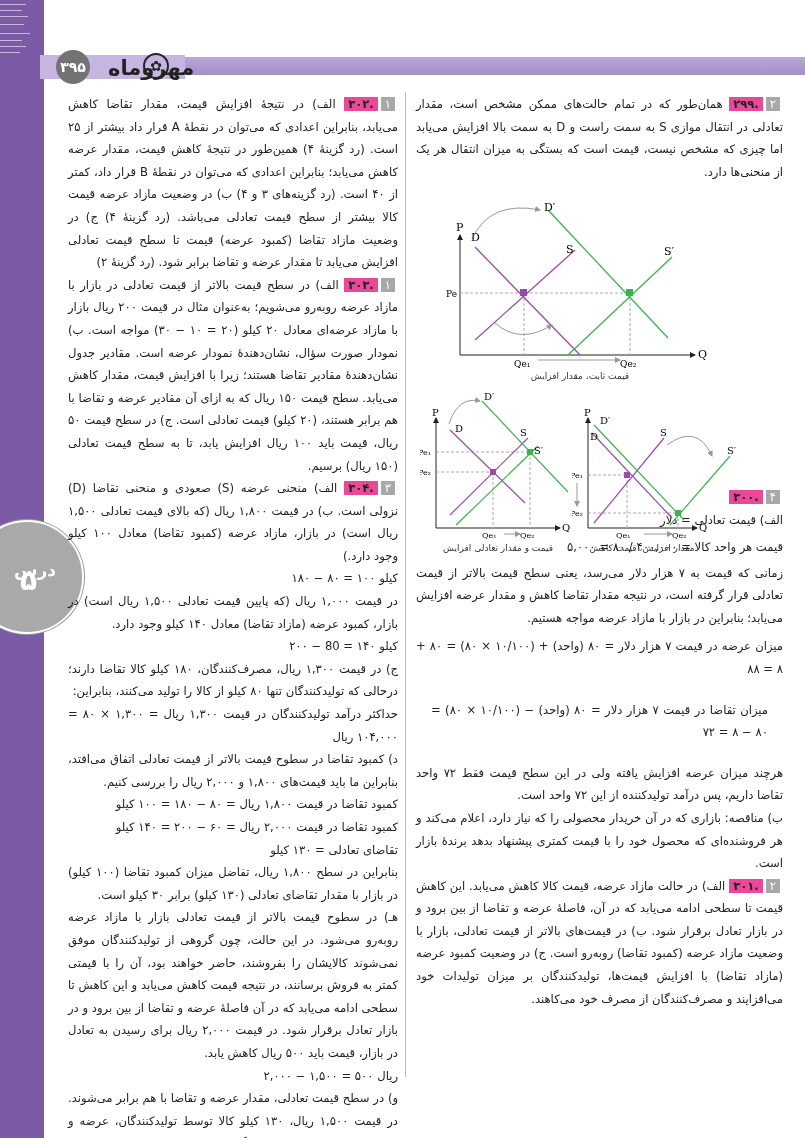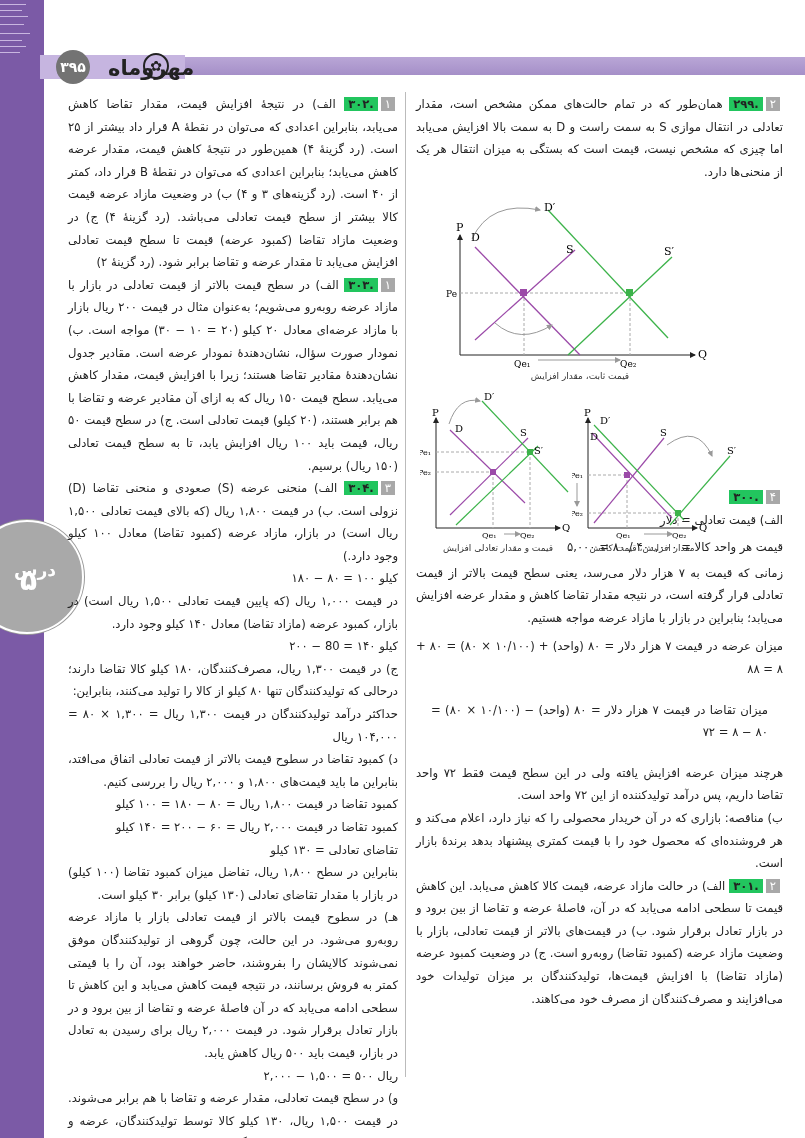--- a/index.html
+++ b/index.html
@@ -11,21 +11,21 @@
   .page-num{position:absolute;left:56px;top:50px;width:34px;height:34px;border-radius:50%;background:#737373;color:#fff;font-size:14px;font-weight:bold;display:flex;align-items:center;justify-content:center;}
   .brand{position:absolute;left:96px;top:56px;font-size:21px;font-weight:bold;color:#222;direction:rtl;margin-left:12px;}
   .brand-icon{position:absolute;left:143px;top:53px;width:26px;height:26px;border-radius:50%;border:2px solid #222;box-sizing:border-box;display:flex;align-items:center;justify-content:center;font-size:14px;}
   .lesson-tab{position:absolute;left:-30px;top:520px;width:110px;height:110px;border-radius:50%;background:#a9a9a9;border:2px solid #fff;box-shadow:0 0 0 1px #999;color:#fff;text-align:center;}
   .lesson-tab .l1{position:absolute;left:42px;top:38px;font-size:17px;font-weight:bold;}
   .lesson-tab .l2{position:absolute;left:48px;top:42px;font-size:28px;font-weight:bold;}
   .col{position:absolute;direction:rtl;text-align:justify;font-size:11.6px;line-height:22.6px;}
   .col-left{left:68px;top:93px;width:330px;}
   .col-right{left:416px;top:93px;width:367px;}
   .divider{position:absolute;left:405px;top:92px;width:1px;height:985px;background:#bbb;}
-  .qnum{background:#22c55e;font-weight:bold;padding:0 4px;}
+  .qnum{background:#ec4899;font-weight:bold;padding:0 4px;}
   .qbox{background:#a8a8a8;color:#fff;padding:0 4px;margin:0 3px;}
   .eq{direction:rtl;}
   svg text{font-family:"DejaVu Serif",serif;}
   .cap{font-family:"DejaVu Sans",sans-serif;font-size:9px;fill:#333;}
   p{margin:0;}
 </style>
 </head>
 <body>
 
 <div class="sidebar">

